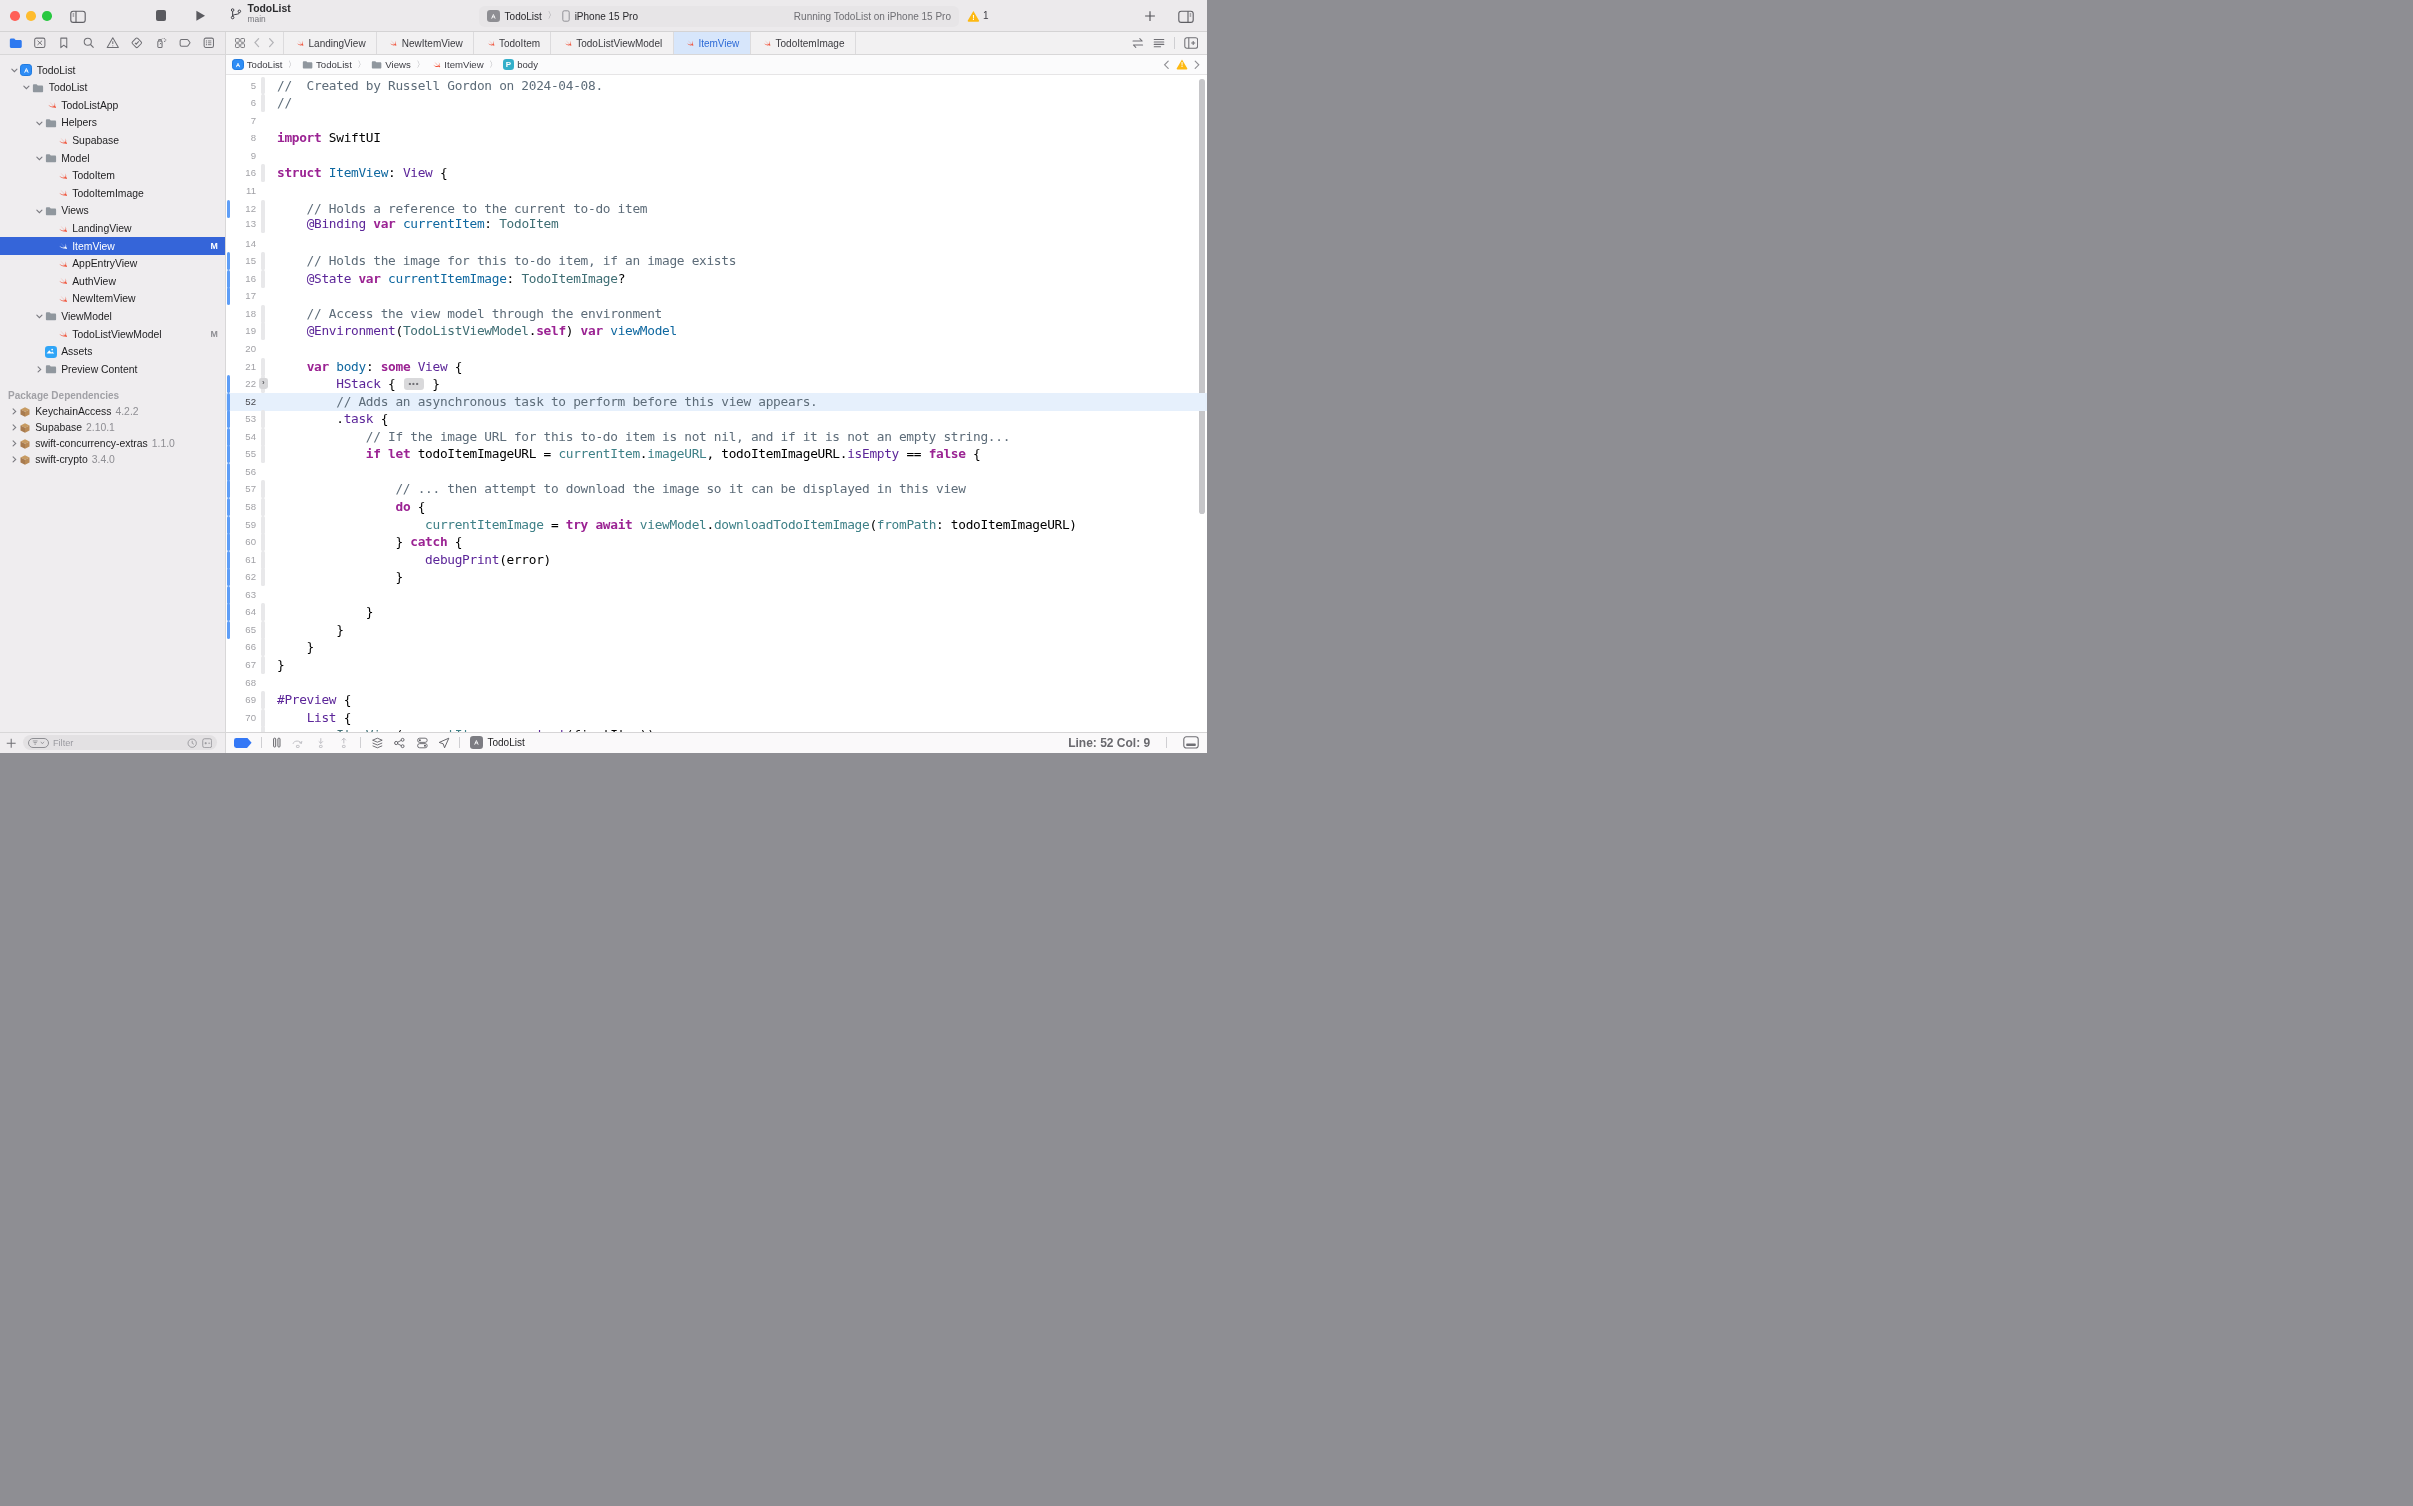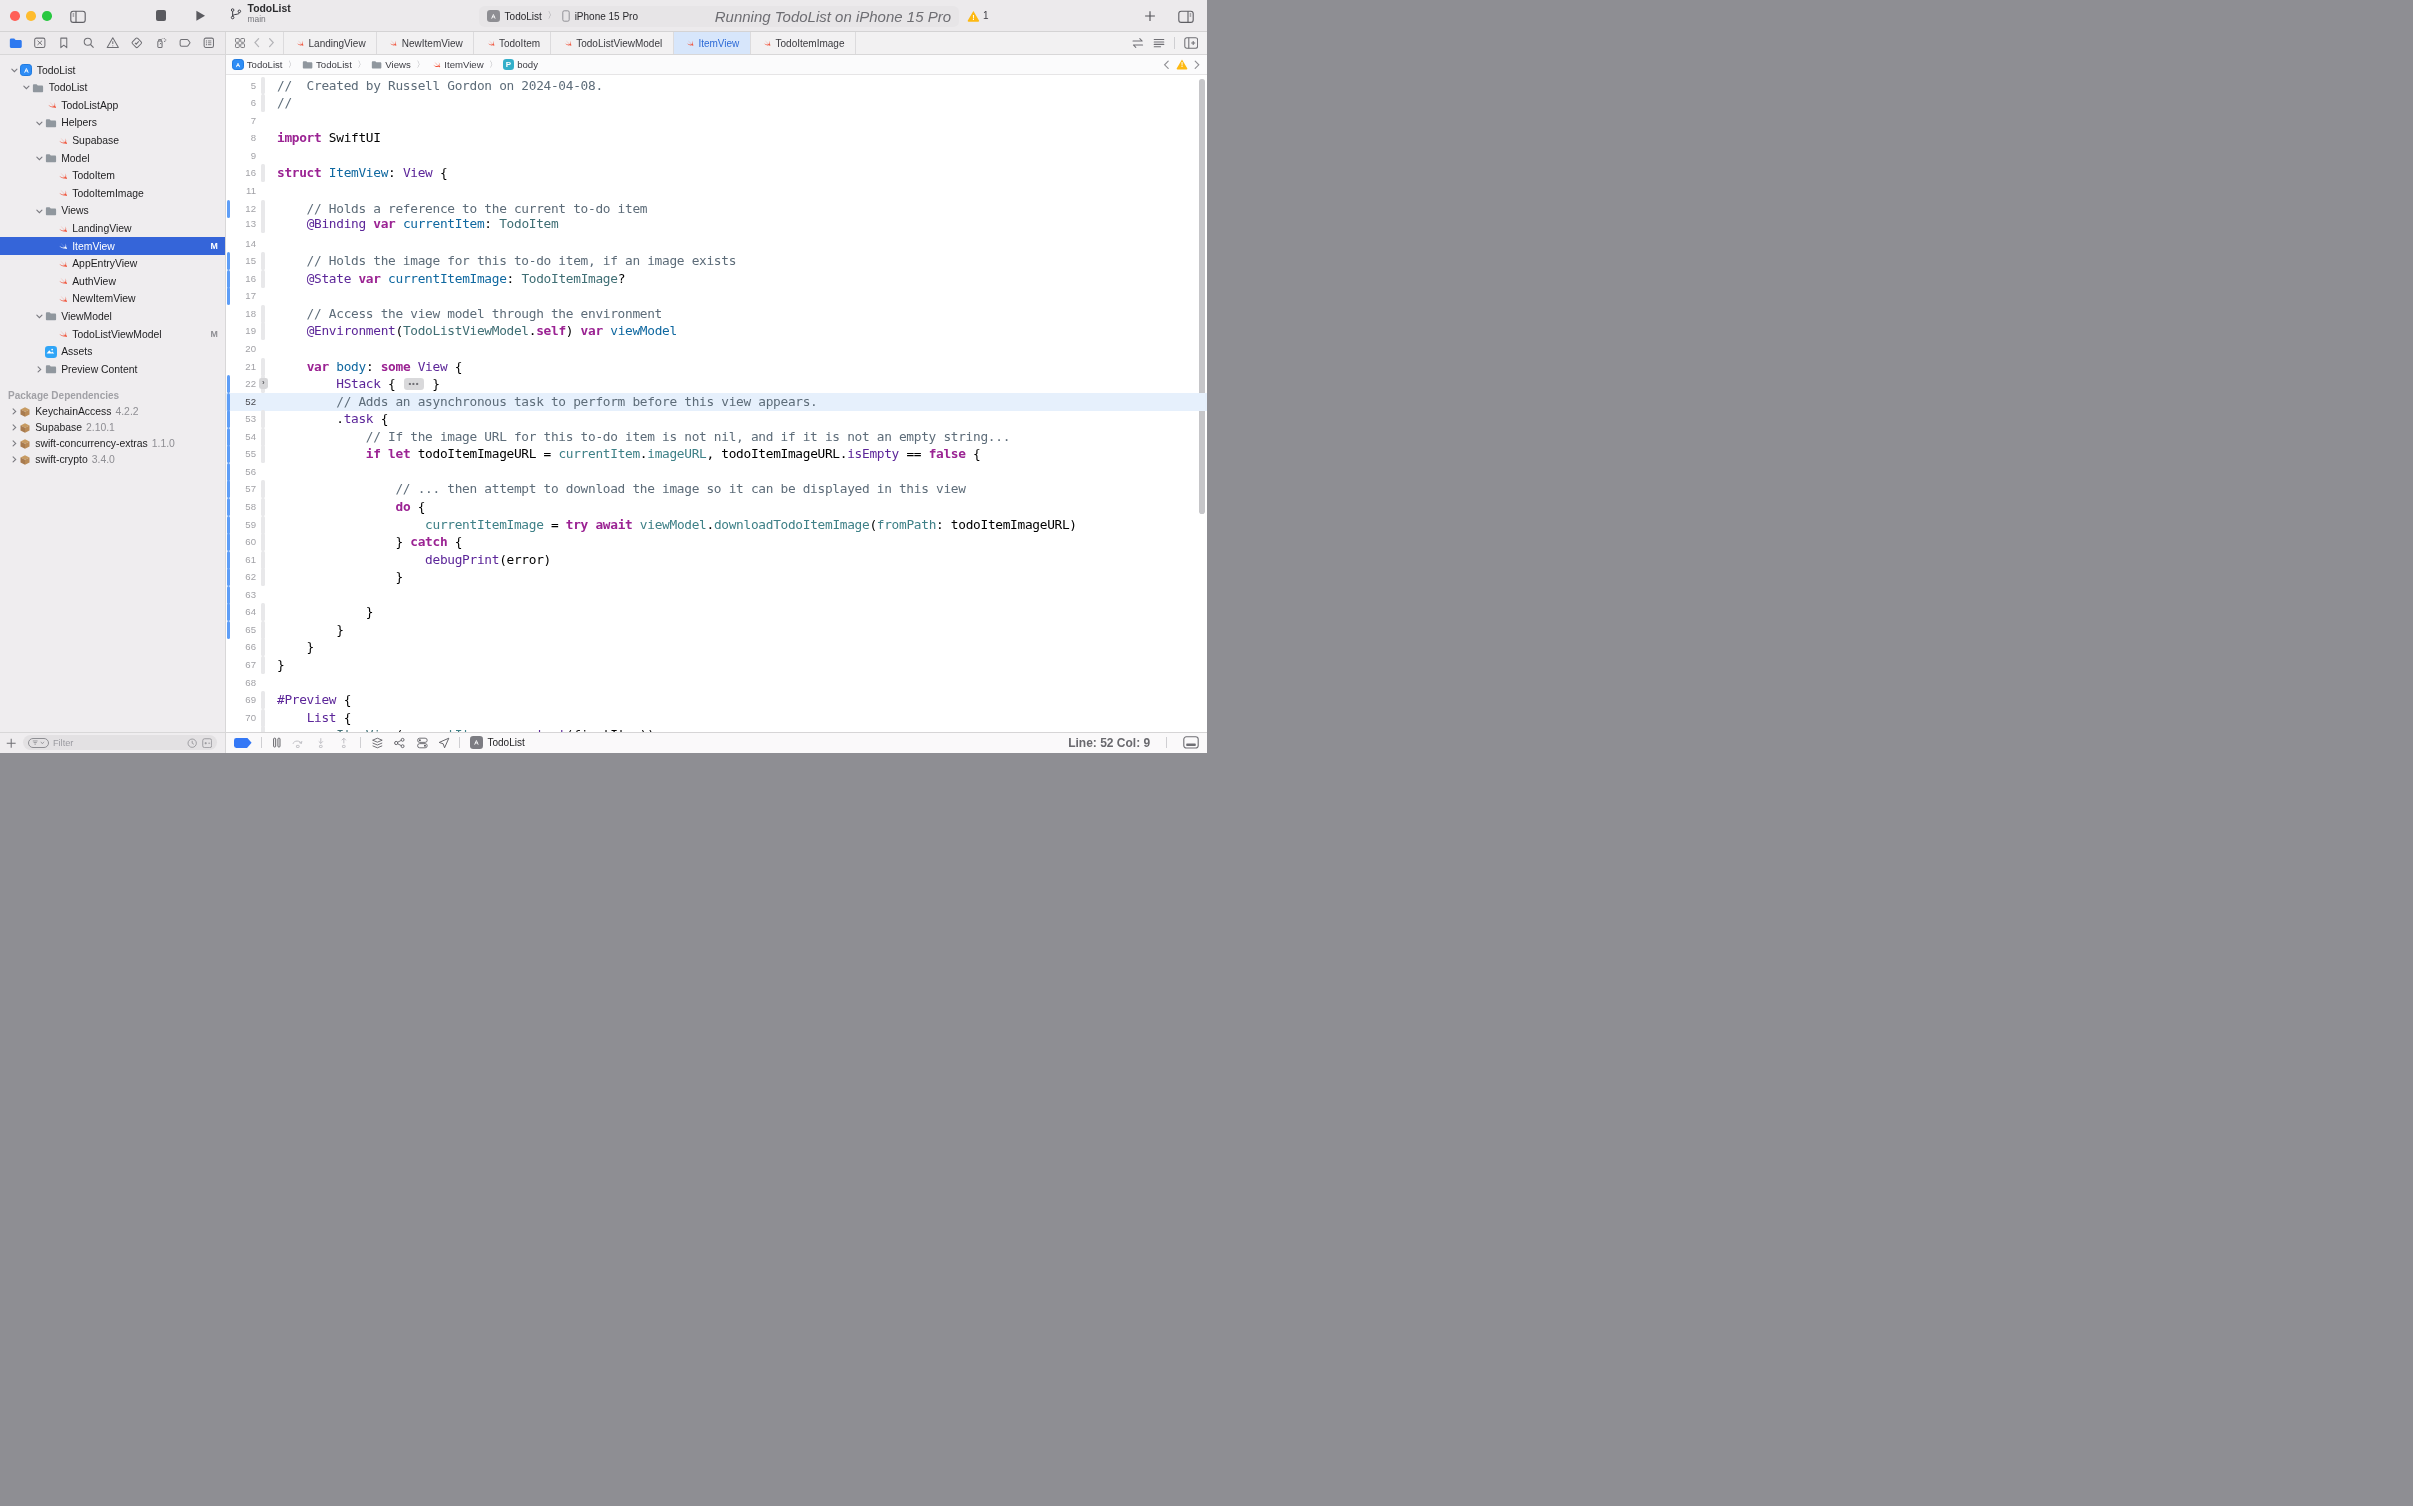--- a/index.html
+++ b/index.html
@@ -13,21 +13,21 @@
   .dot.r{background:#ff5f57}.dot.y{background:#febc2e}.dot.g{background:#28c840}
   .tb-icon{position:absolute;display:flex;align-items:center;justify-content:center;}
   svg{display:block}
   .title-block{position:absolute;left:230px;top:3.2px;display:flex;align-items:center;gap:5.6px;}
   .title-texts{display:flex;flex-direction:column;line-height:1.15;}
   .w-title{font-size:10.4px;font-weight:700;color:#2b2b2e;}
   .w-sub{font-size:8.4px;color:#74747a;}
   .scheme-pill{position:absolute;left:479px;top:5.6px;width:480px;height:21px;background:#e7e5e7;border-radius:5.6px;display:flex;align-items:center;padding:0 8px;gap:4.8px;}
   .scheme-pill .lbl{font-size:10px;color:#28282c;}
   .scheme-sep{color:#98989d;font-size:8.8px;margin:0 0.8px;}
-  .scheme-status{margin-left:auto;font-size:15px;color:#6e6e73;font-style:italic;}
+  .scheme-status{margin-left:auto;font-size:10px;color:#6e6e73;}
   .appbadge{border-radius:3.2px;display:flex;align-items:center;justify-content:center;flex:0 0 auto;}
   .warnwrap{position:absolute;left:967px;top:9.6px;display:flex;align-items:center;gap:3.2px;font-size:10px;color:#3c3c43;}
 
   
   .subbar{display:flex;height:23px;border-bottom:0.8px solid #d8d7d8;background:#f1f0f1;}
   .navstrip{width:226px;flex:0 0 226px;border-right:0.8px solid #d8d7d8;background:#eceaec;display:flex;align-items:center;justify-content:space-between;padding:0 7.2px;}
   .navstrip .nicon{width:17.6px;height:17.6px;display:flex;align-items:center;justify-content:center;border-radius:3.2px;}
   .tabstrip{flex:1;display:flex;align-items:stretch;background:#f2f1f2;overflow:hidden;}
   .tabctl{display:flex;align-items:center;gap:7.2px;padding:0 8px;}
   .tab{display:flex;align-items:center;gap:4px;padding:0 10.4px;font-size:10px;color:#3a3a3f;border-right:0.8px solid #dcdbdd;white-space:nowrap;}

